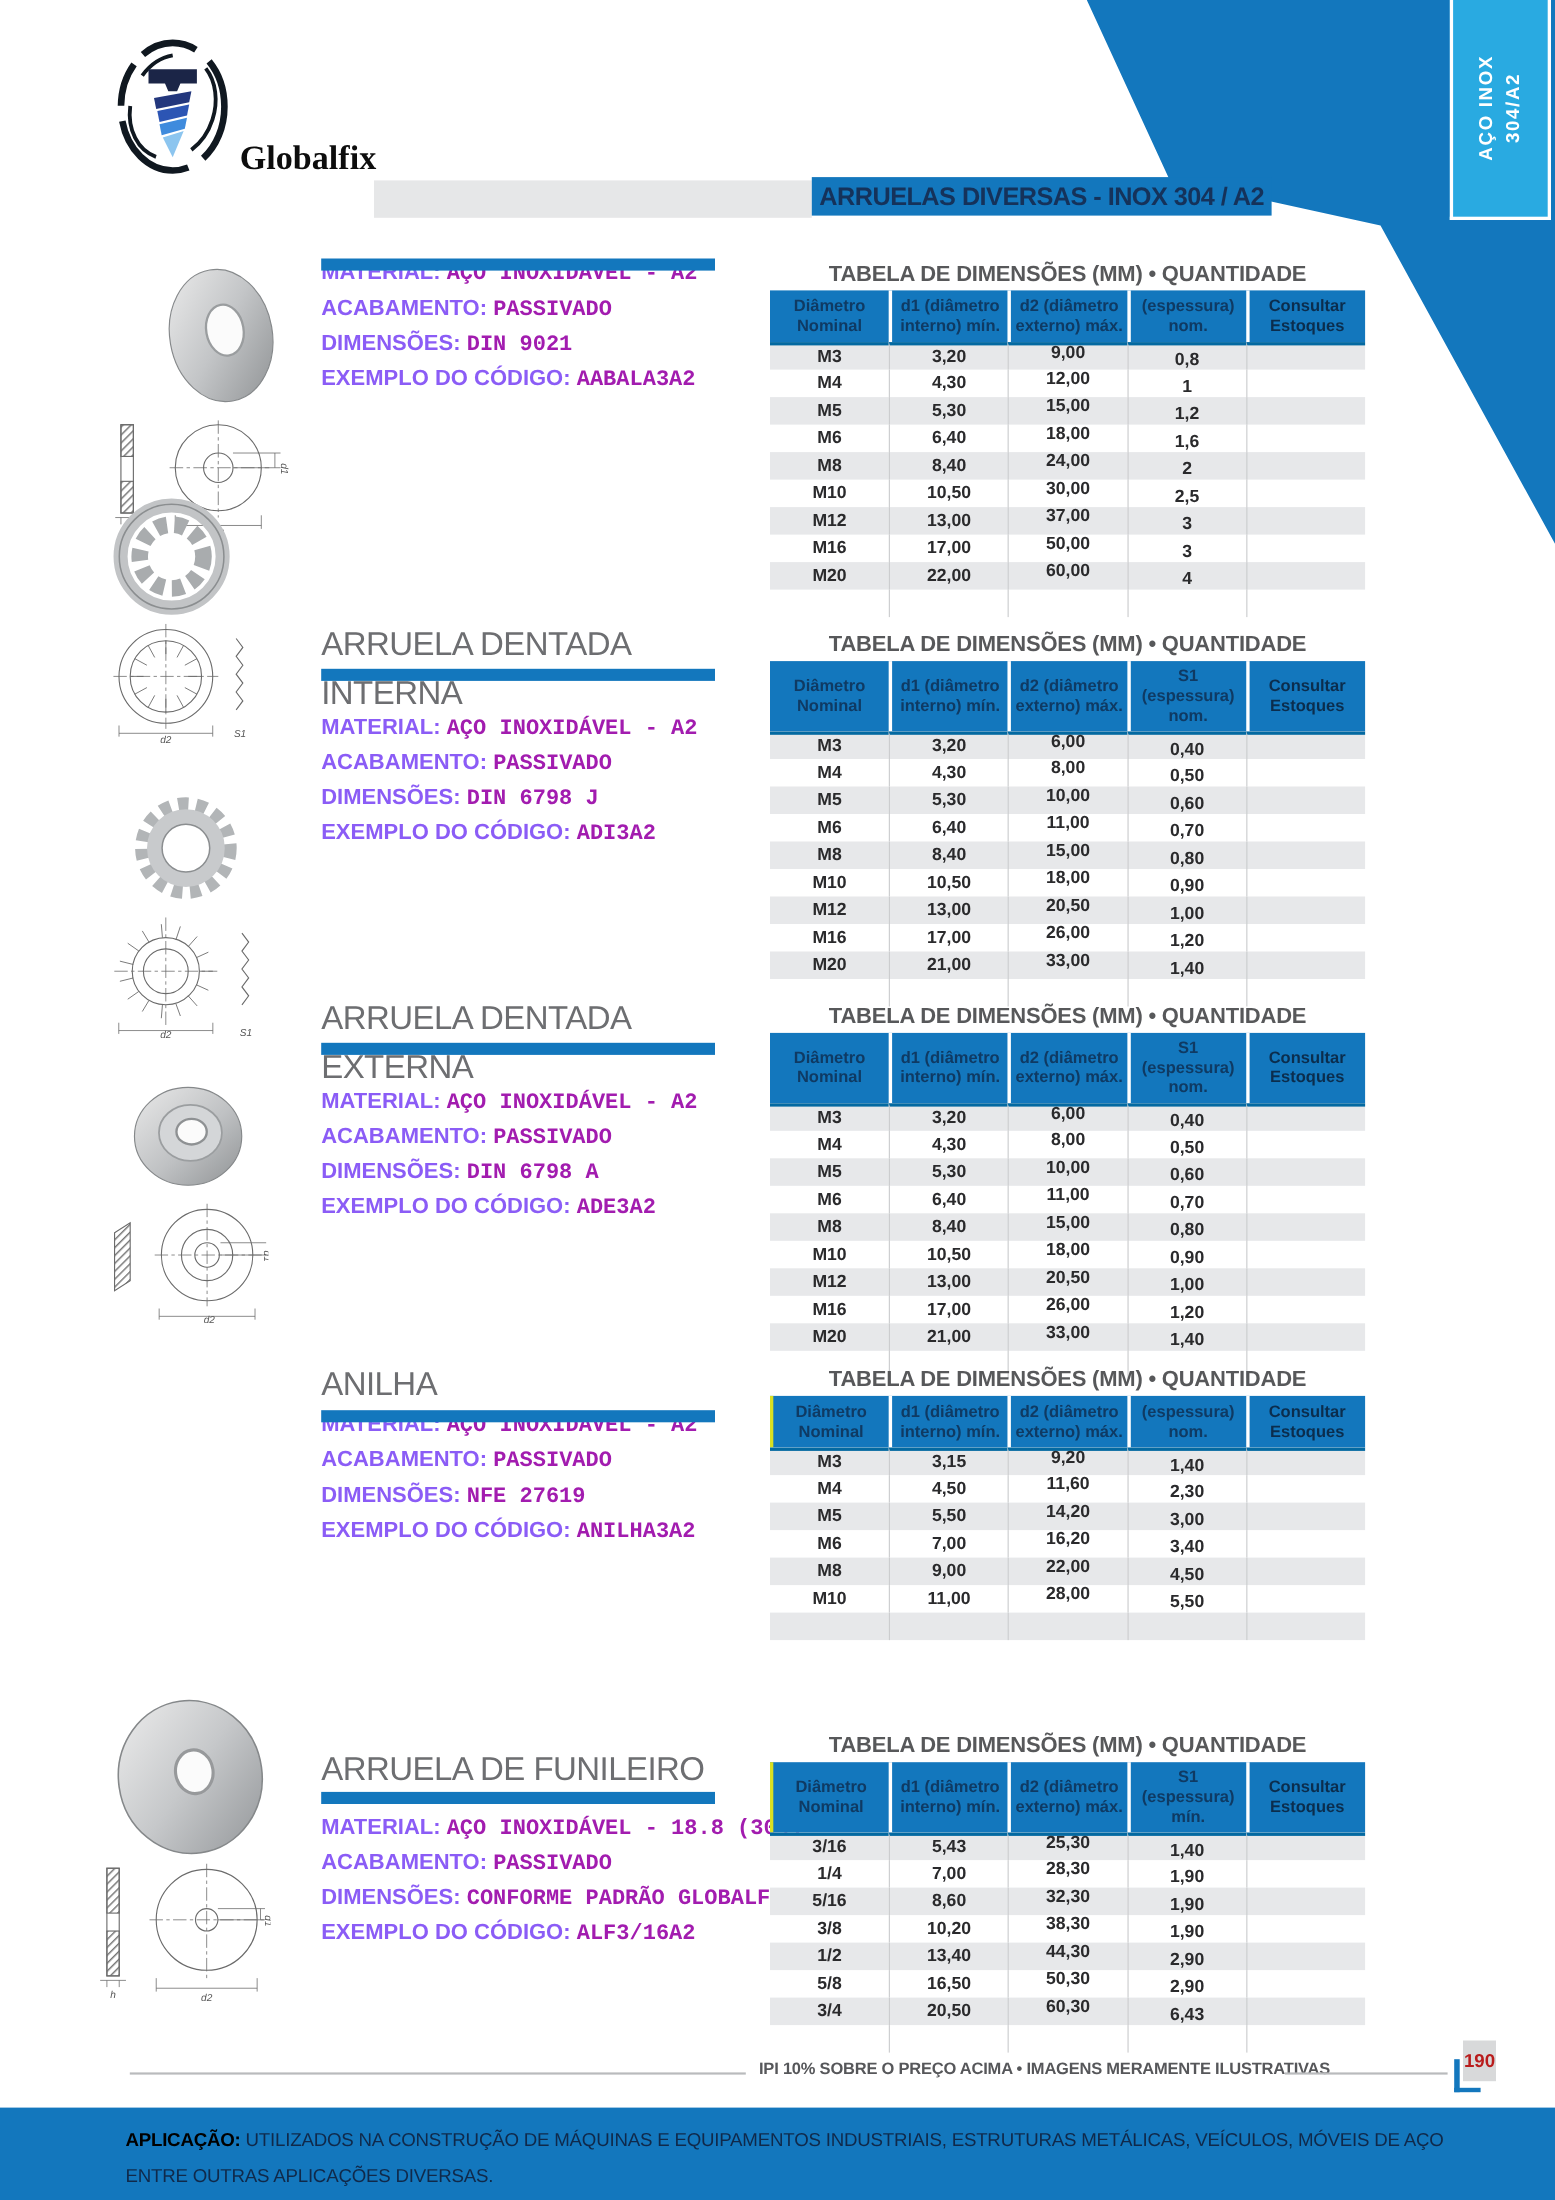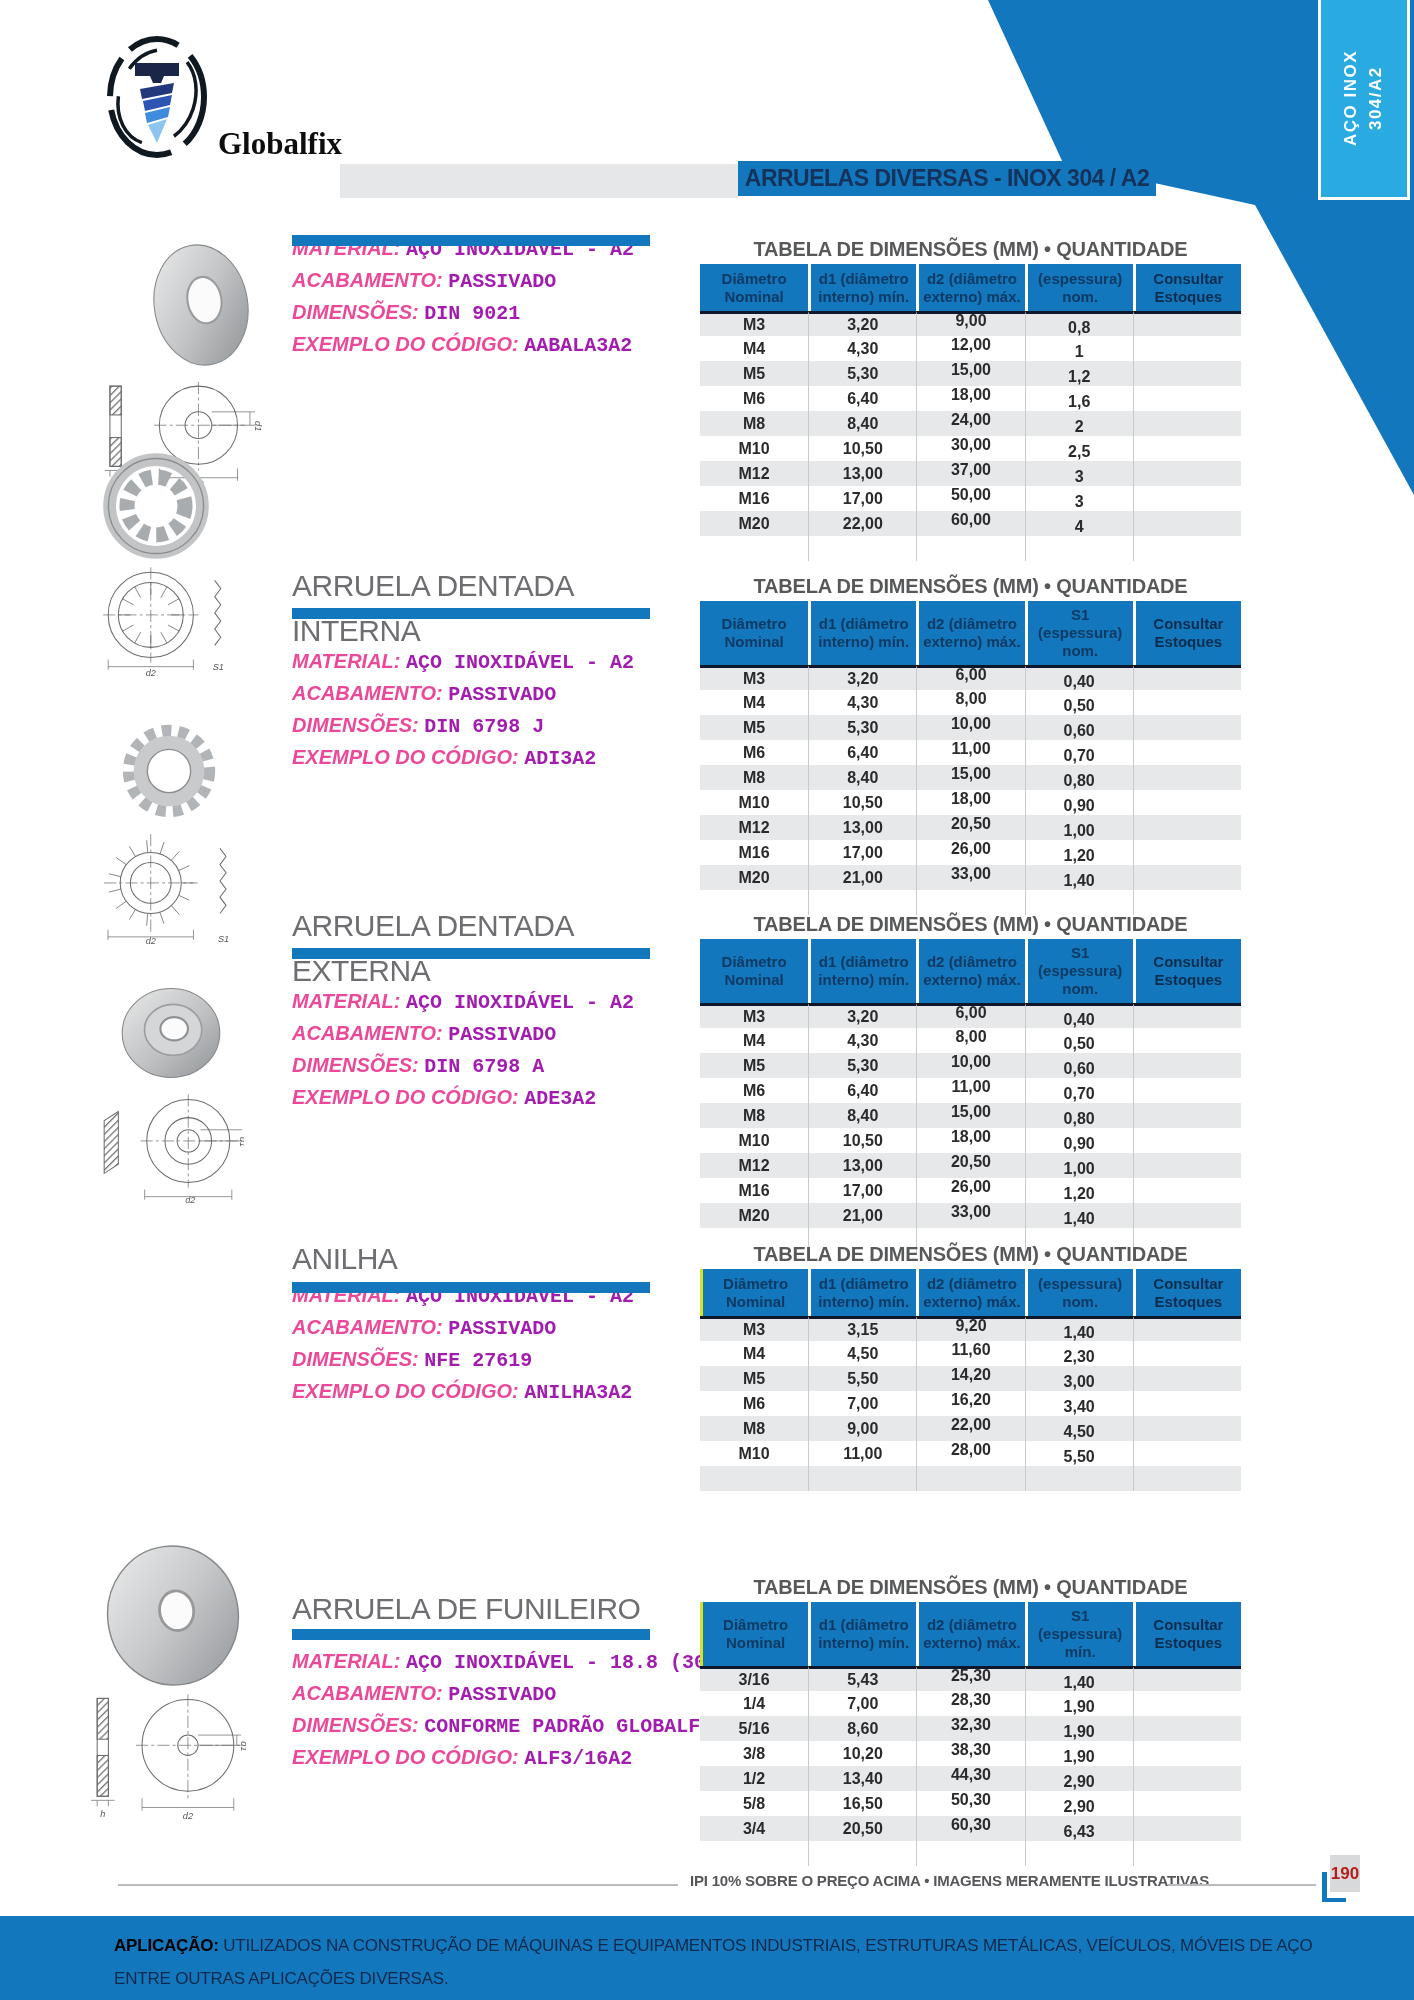--- a/index.html
+++ b/index.html
@@ -23,38 +23,38 @@
                 border:3px solid #fff; border-top:none; display:flex; align-items:center; justify-content:center; }
   .corner-tab .vtext { writing-mode:vertical-rl; transform:rotate(180deg); color:#fff; font-weight:700;
                  font-size:17px; letter-spacing:1.5px; line-height:1.45; text-align:center; white-space:pre-line; }
   
   .sect { position:absolute; left:292px; width:400px; }
   .sect h2 { font-size:30px; font-weight:400; color:#6d6e71; letter-spacing:-0.5px; line-height:1.05; white-space:nowrap; }
   .bluebar { position:relative; z-index:2; height:11px; background:#1377bd; width:358px; margin:7px 0 6px 0; }
   .bluebar.overlap { margin-bottom:-13px; }
   .bluebar.mid { margin:6px 0 -4px 0; }
   .spec { font-size:20px; font-weight:700; line-height:1.5; white-space:nowrap; }
-  .spec .lbl { color:#ec4899;font-style:italic; }
+  .spec .lbl { color:#8b5cf6; }
   .spec .val { color:#a21caf;font-family:Liberation Mono, monospace; }
   
   .tbl-block { position:absolute; left:700px; width:541px; }
   .tbl-block h3 { text-align:center; font-size:20px; font-weight:700; color:#57585a; letter-spacing:-0.2px; margin-bottom:3px; }
   table { border-collapse:separate; border-spacing:0; width:541px; table-layout:fixed; }
   thead th { background:#1377bd; color:#0f3a63; font-weight:700; font-size:15px; line-height:1.2;
              padding:5px 1px; height:47px; white-space:pre-line; vertical-align:middle; text-align:center; }
   thead th + th { border-left:3px solid #ffffff; }
   thead th.consult { color:#0b2d4d; }
   table.yellow-edge thead th:first-child { border-left:3px solid #d9e021; }
   tbody { }
   tbody tr:nth-child(odd) td { background:#e7e8ea; }
   tbody td { height:25px; text-align:center; font-size:16px; font-weight:700; color:#2a2a2c; padding:0 2px; }
   tbody td + td { border-left:1px solid #c9cacc; }
   tbody td:nth-child(3) span { position:relative; top:-4px; display:inline-block; }
   tbody td:nth-child(4) span { position:relative; top:3px; display:inline-block; }
-  tbody tr:first-child td { border-top:3px solid #0f172a; }
+  tbody tr:first-child td { border-top:3px solid #0369a1; }
   
   .gfx { position:absolute; }
   svg text { font-family:"Liberation Sans", sans-serif; }
   .dimlabel { font-style:italic; font-size:9px; fill:#555; }
   
   .hr { position:absolute; height:2px; background:#b9bbbd; }
   .foot-note { position:absolute; left:690px; top:1872px; width:470px; text-align:center;
                font-size:15px; font-weight:700; color:#56575a; letter-spacing:-0.2px; white-space:nowrap; }
   .pagebox { position:absolute; left:1330px; top:1855px; width:30px; height:37px; background:#d8d9da;
              display:flex; align-items:center; justify-content:center; font-size:17px; font-weight:700; color:#b91c1c; }

